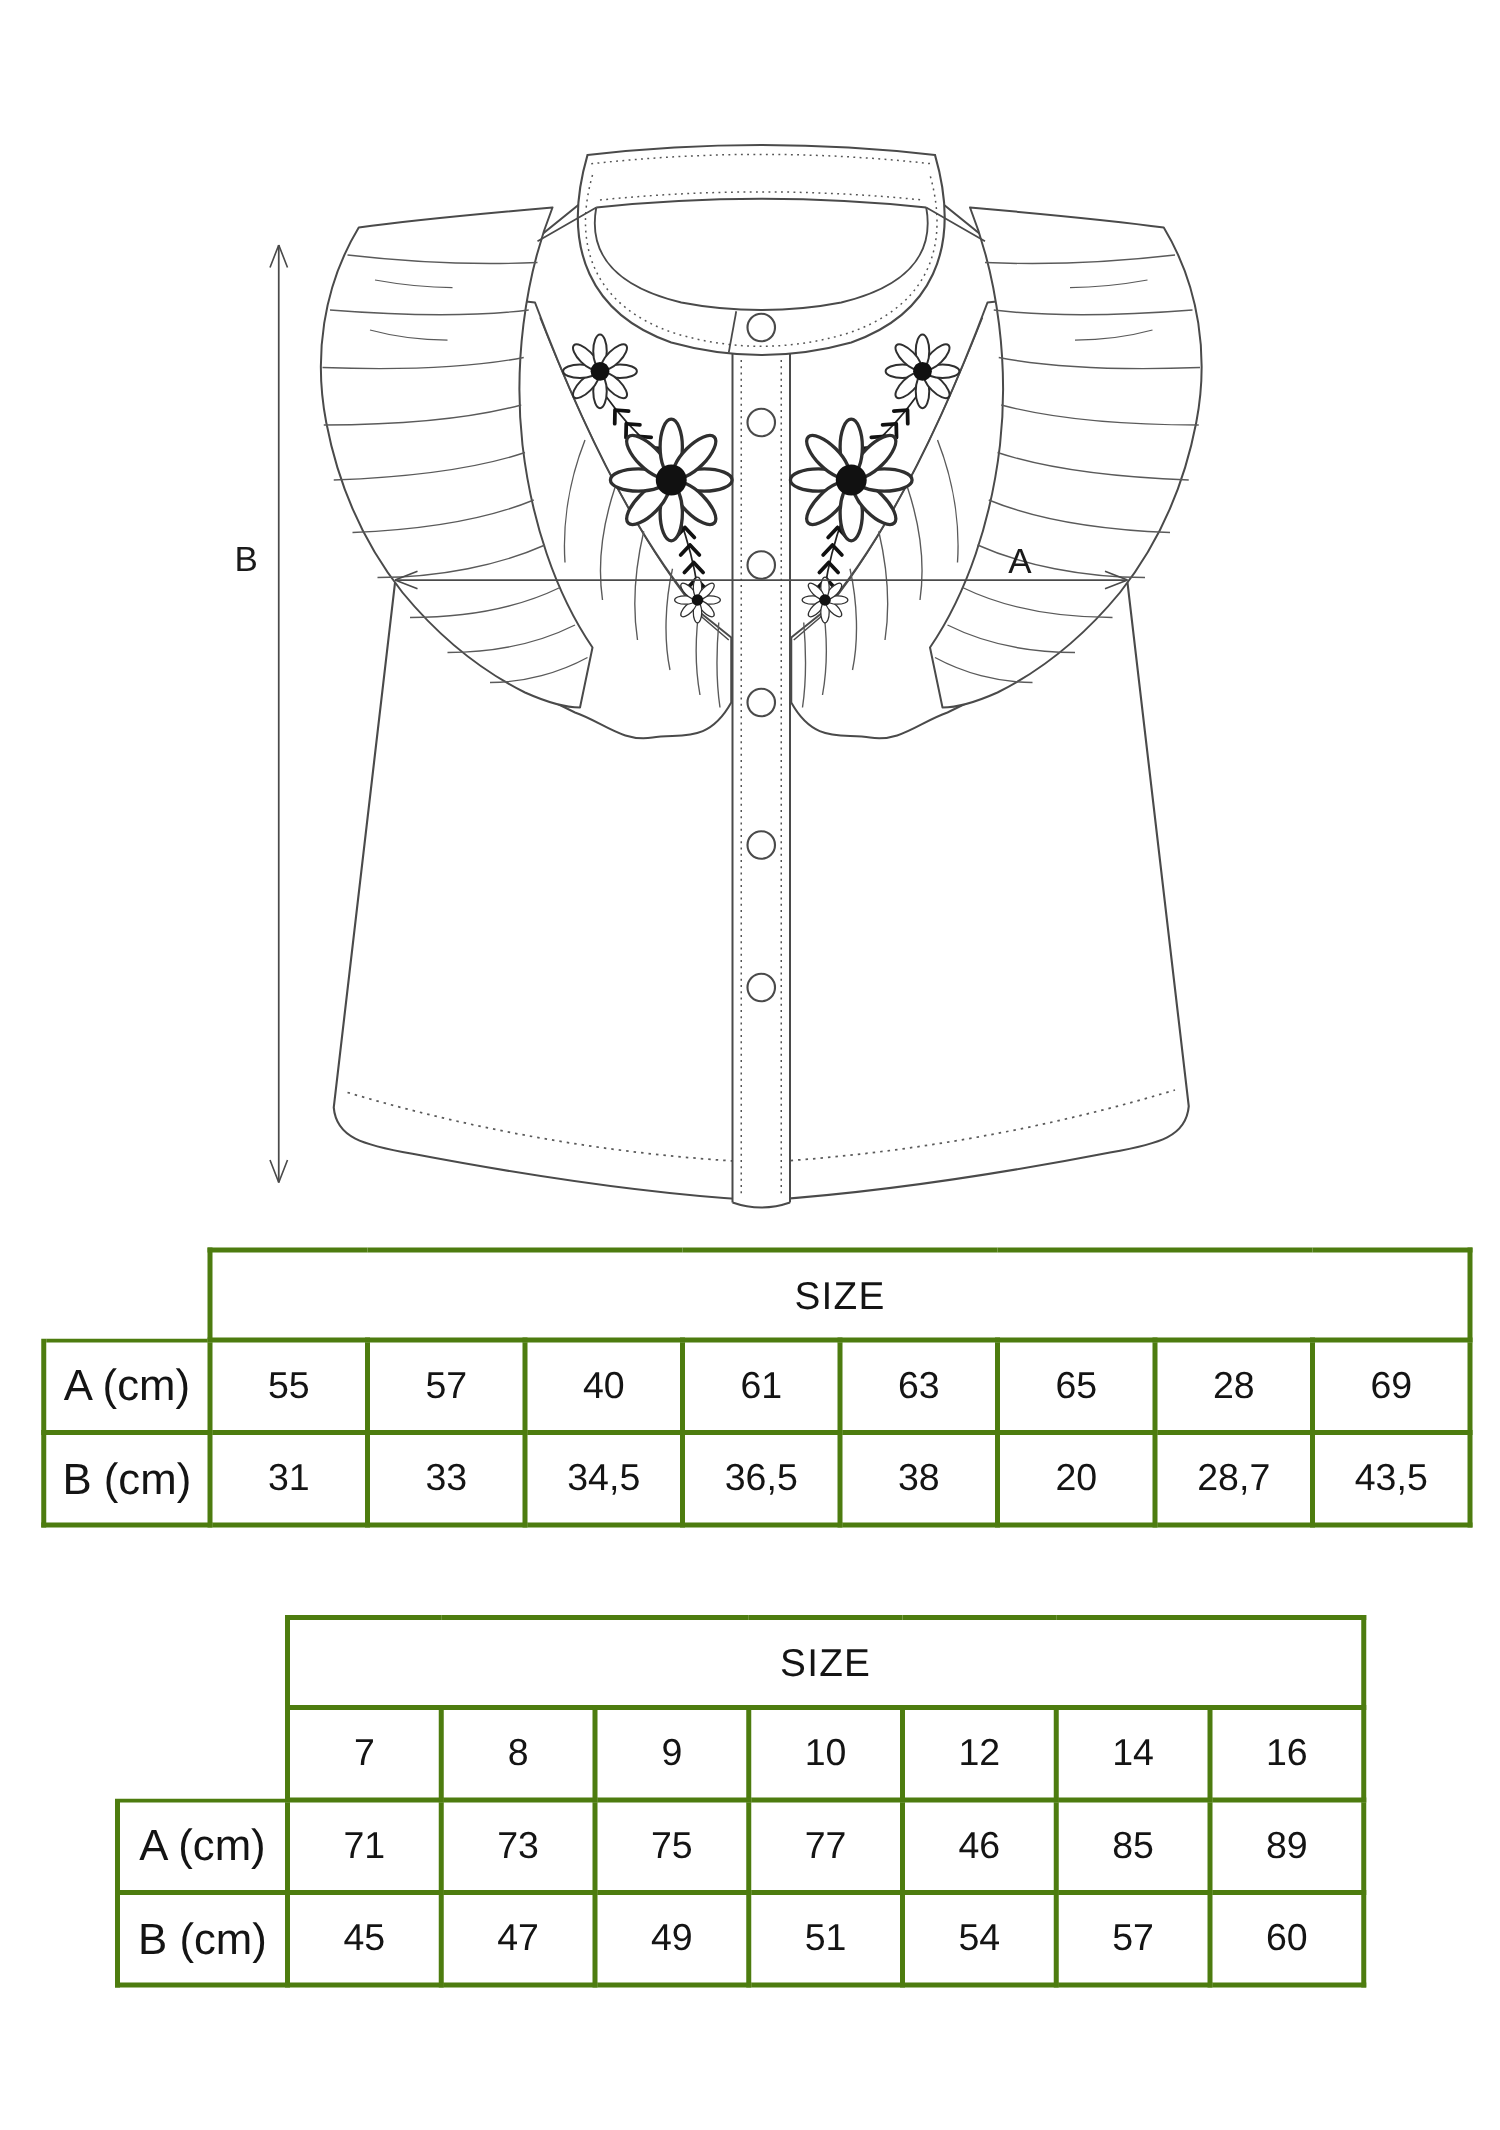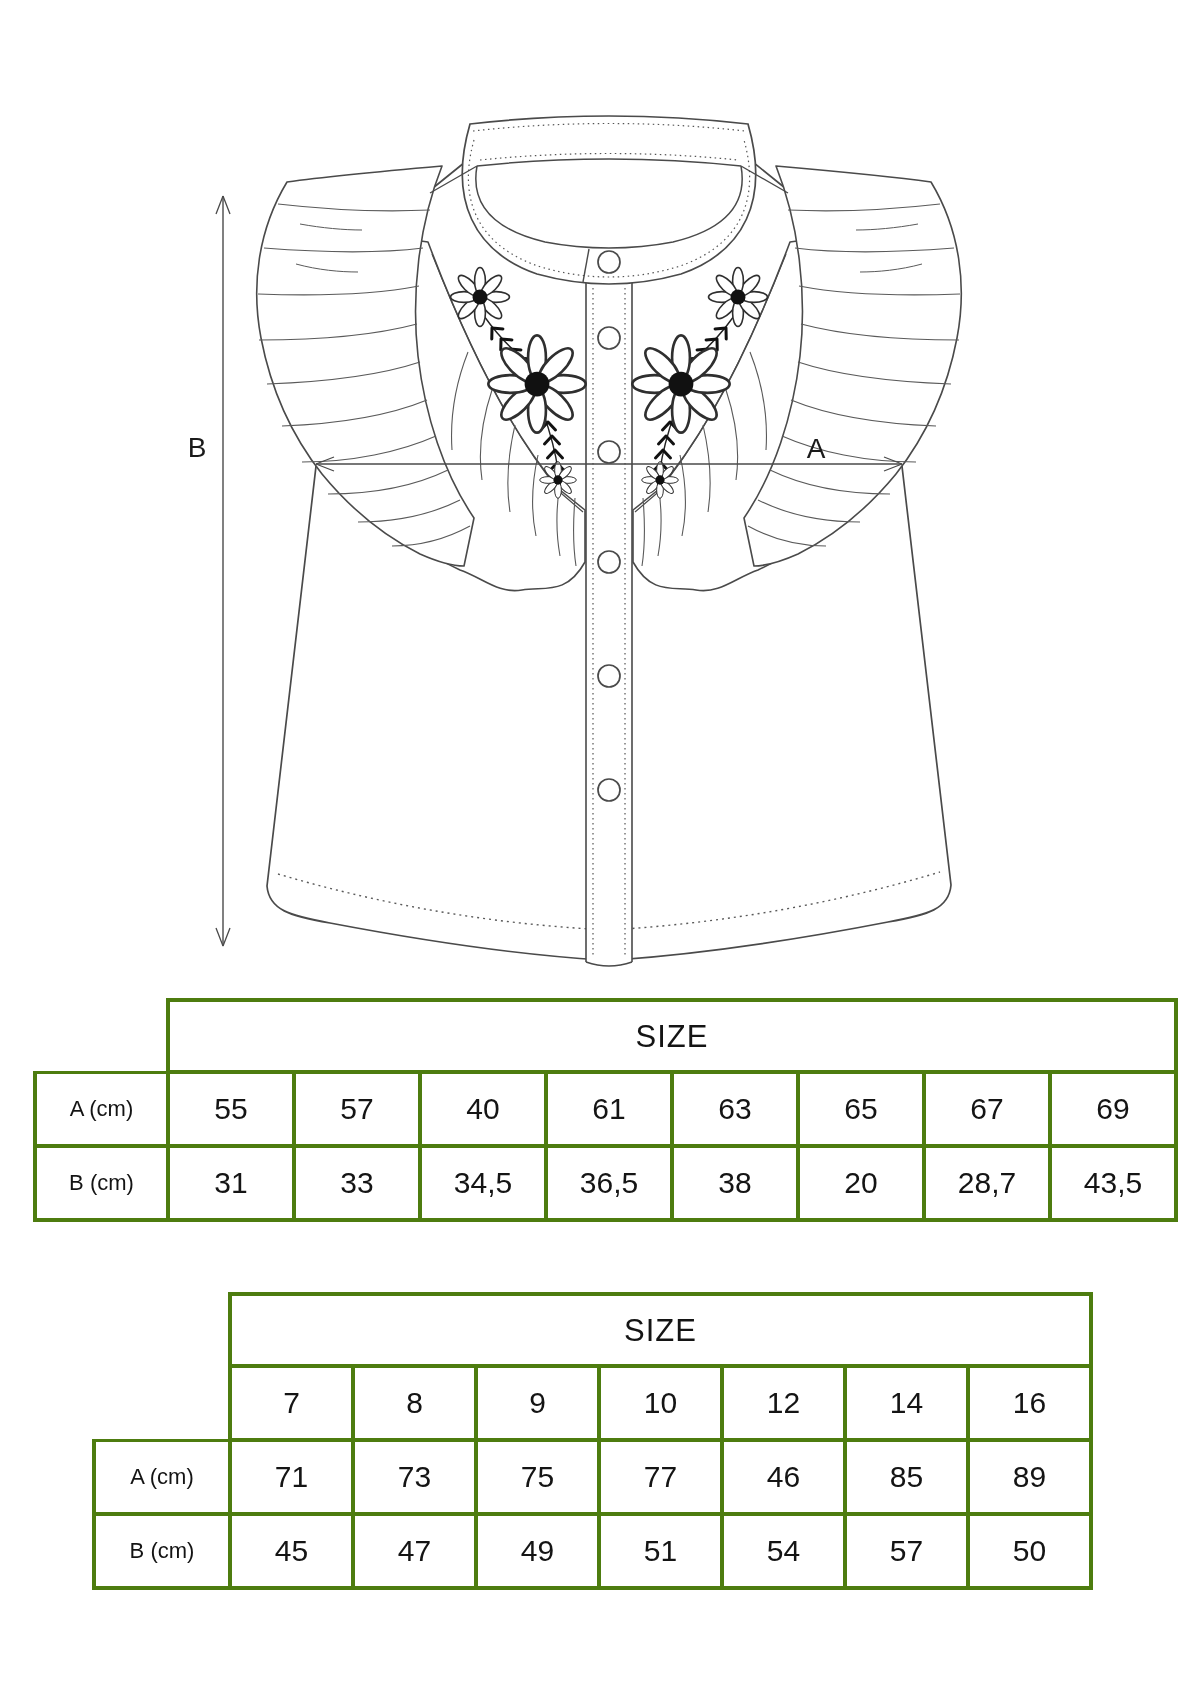--- a/index.html
+++ b/index.html
@@ -9,21 +9,21 @@
   svg{display:block;}
   .chart{position:absolute;}
   .chart-1{left:33px;top:998px;}
   .chart-2{left:92px;top:1292px;}
   table.sizes{border-collapse:collapse;table-layout:fixed;}
   table.sizes td{border:4px solid #4d7c0f;text-align:center;vertical-align:middle;
     font-size:30px;color:#141414;padding:0;line-height:1;}
   table.sizes td.spacer{border:none;}
   table.sizes td.hdr{font-size:31px;letter-spacing:1px;}
   table.sizes tr.meas td{border-top-width:3px;}
-  table.sizes td.rowlab{font-size:22px;}
+  table.sizes td.rowlab{font-size:35px;}
   .r-h1 td{height:68px;}
   .r-h2 td{height:70px;}
 </style>
 </head>
 <body>
 
 <div class="page">
 
   <div class="drawing-wrap">
   <svg width="1200" height="996" viewBox="0 0 1200 996">
@@ -163,21 +163,21 @@
         <td class="hdr" colspan="8">SIZE</td>
       </tr>
       <tr class="r-h2 meas">
         <td class="rowlab">A (cm)</td>
         <td>55</td>
         <td>57</td>
         <td>40</td>
         <td>61</td>
         <td>63</td>
         <td>65</td>
-        <td>67</td>
+        <td>28</td>
         <td>69</td>
       </tr>
       <tr class="r-h2">
         <td class="rowlab">B (cm)</td>
         <td>31</td>
         <td>33</td>
         <td>34,5</td>
         <td>36,5</td>
         <td>38</td>
         <td>20</td>
@@ -220,19 +220,19 @@
         <td>89</td>
       </tr>
       <tr class="r-h2">
         <td class="rowlab">B (cm)</td>
         <td>45</td>
         <td>47</td>
         <td>49</td>
         <td>51</td>
         <td>54</td>
         <td>57</td>
-        <td>50</td>
+        <td>60</td>
       </tr>
     </tbody>
       </table>
   </div>
 
 </div>
 
 </body></html>

